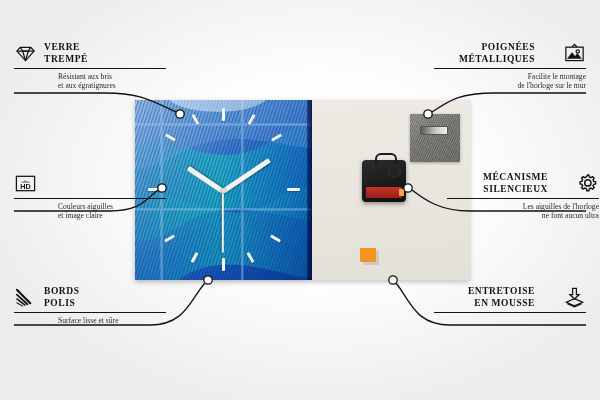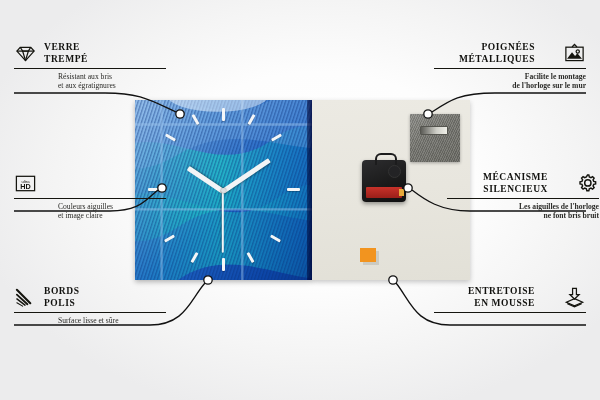--- a/index.html
+++ b/index.html
@@ -61,21 +61,21 @@
   
   .callout{position:absolute;width:152px;}
   .callout .head{display:flex;align-items:center;gap:7px;}
   .callout.right .head{justify-content:flex-end;gap:28px;}
   .ttl{font-size:9.5px;font-weight:bold;letter-spacing:.55px;color:#12120f;
        line-height:11.5px;text-transform:uppercase;}
   .callout.left .ttl{text-align:left;}
   .callout.right .ttl{text-align:right;}
   .rule{height:1px;background:#15150f;margin:3px 0 3px;}
   .sub{font-size:7.6px;line-height:9.4px;color:#2a2a27;margin-left:44px;}
-  .callout.right .sub{text-align:right;font-weight:bold;}
+  .callout.right .sub{text-align:right;}
   .ico{width:23px;height:23px;flex:0 0 23px;color:#15150f;}
   .ico svg{display:block;width:100%;height:100%;}
 
   svg#wires{position:absolute;left:0;top:0;width:600px;height:400px;overflow:visible;}
   svg#wires path{fill:none;stroke:#111;stroke-width:1.3;}
   svg#wires circle{fill:#fff;stroke:#111;stroke-width:1.3;}
 </style>
 </head>
 <body>
 
@@ -272,21 +272,21 @@
                    L10.8 17.5 L9.1 16.8 L7.4 17.9 L5.8 16.3 L6.9 14.6 L6.2 12.9 L4.2 12.4 L4.2 10.3
                    L6.2 9.8 L6.9 8.1 L5.8 6.4 L7.4 4.8 L9.1 5.9 L10.8 5.2 Z"></path>
           <circle cx="12.35" cy="11.35" r="3.3"></circle>
         </g>
           </svg>
       </span>
     </div>
     <div class="rule"></div>
     <div class="sub">
       <span>Les aiguilles de l'horloge</span><br>
-      <span>ne font bris bruit</span>
+      <span>ne font aucun ultra</span>
     </div>
   </div>
 
   <div class="callout right" style="left:434px;top:286px;">
     <div class="head">
       <span class="ttl">
         <span>ENTRETOISE</span><br>
         <span>EN MOUSSE</span>
       </span>
       <span class="ico">

